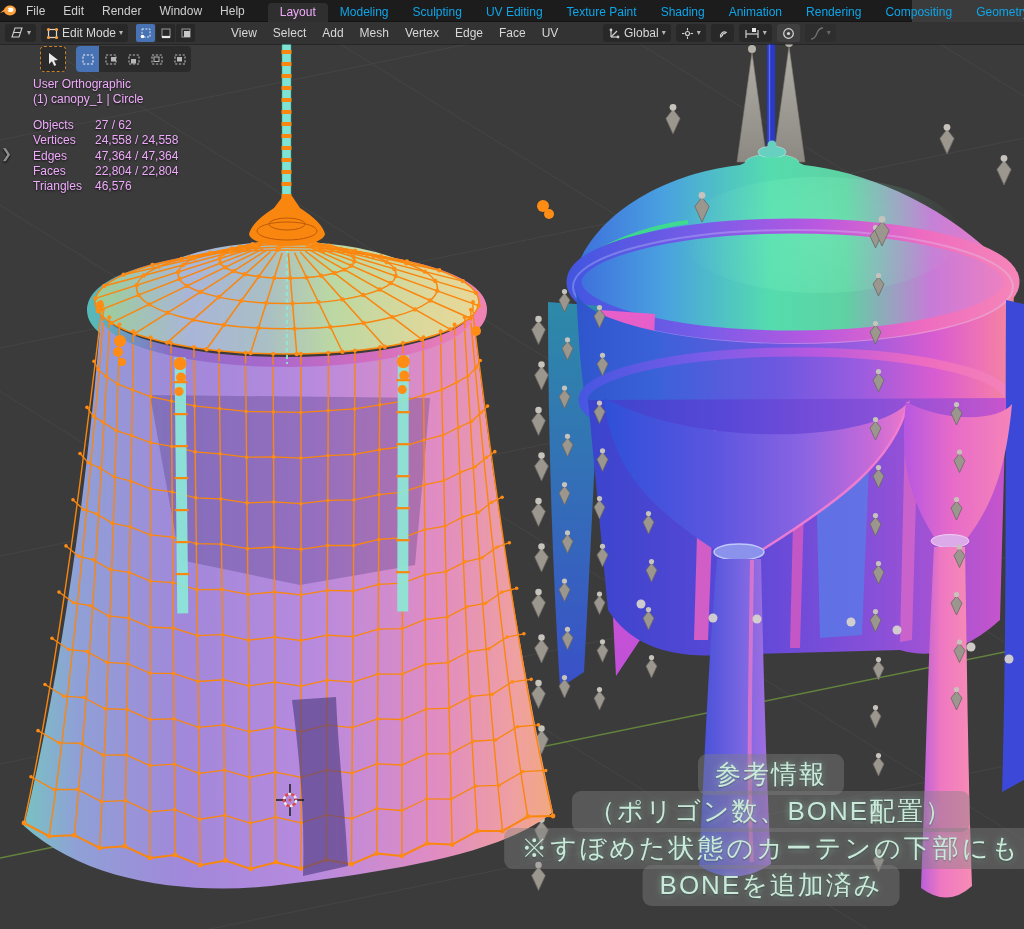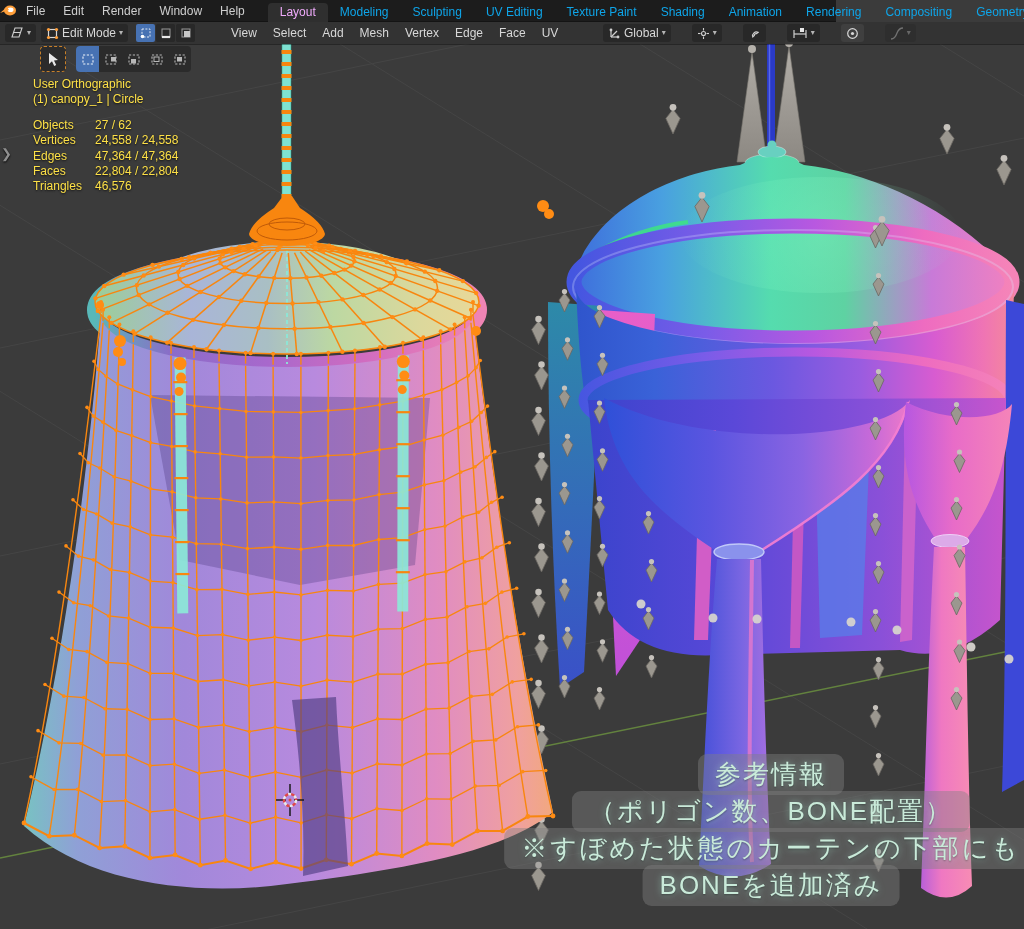--- a/index.html
+++ b/index.html
@@ -1,41 +1,41 @@
 <!DOCTYPE html>
 <html><head>
 <meta charset="utf-8">
 <style>
   html,body{margin:0;padding:0;background:#3b3b3b;width:1024px;height:929px;overflow:hidden;
     font-family:"Liberation Sans",sans-serif;-webkit-font-smoothing:antialiased;position:relative}
-  .topbar{position:absolute;top:0;left:0;width:836px;height:22px;background:#1c1c1c;
+  .topbar{position:absolute;top:0;left:0;width:912px;height:22px;background:#1c1c1c;
     display:flex;align-items:center;font-size:12px;color:#cfcfcf;z-index:40;border-bottom:1px solid #141414;box-sizing:border-box}
   .blender-logo{width:26px;display:flex;justify-content:center;align-items:center}
   .menu-item{padding:0 9px;height:22px;line-height:22px;cursor:default}
   .tabs{display:flex;margin-left:14px;height:22px;align-items:flex-end}
   .tab{padding:0 12px;height:19px;line-height:19px;margin-top:3px;border-radius:4px 4px 0 0;color:#0ea5e9;white-space:nowrap}
   .tab.active{background:#2f2f2f;color:#f0abfc}
   .vheader{position:absolute;top:22px;left:0;width:1024px;height:22px;background:rgba(51,51,51,.97);
     display:flex;align-items:center;font-size:12px;color:#d8d8d8;z-index:40;box-shadow:0 1px 0 rgba(0,0,0,.35)}
   .vh-btn{display:flex;align-items:center;gap:3px;background:#282828;border-radius:3px;height:18px;padding:0 5px;margin-left:5px}
   .chev{font-size:8px;color:#b5b5b5;line-height:1}
   .selmode{display:flex;gap:1px;margin-left:8px}
   .selmode .sm{width:19px;height:18px;background:#282828;display:flex;align-items:center;justify-content:center;border-radius:2px}
   .selmode .sm.active{background:#4772b3}
   .vh-menus{display:flex;margin-left:28px}
   .vh-menus .menu-item{height:22px;line-height:22px;padding:0 8px}
-  .vh-right{position:absolute;left:598px;top:0;height:22px;display:flex;align-items:center;gap:16px}
+  .vh-right{position:absolute;left:598px;top:0;height:22px;display:flex;align-items:center;gap:0}
   .dim{opacity:.4}
   .toolfloat{position:absolute;top:46px;left:40px;display:flex;gap:10px;z-index:30}
   .toolbtn{width:26px;height:26px;background:#2b2b2b;border-radius:4px;display:flex;align-items:center;justify-content:center;
     outline:1px dashed #c8802a;outline-offset:-1px}
   .toolgroup{display:flex;background:#2b2b2b;border-radius:4px;overflow:hidden}
   .toolgroup .tg{width:23px;height:26px;display:flex;align-items:center;justify-content:center}
   .toolgroup .tg.active{background:#4772b3}
-  .stats{position:absolute;left:33px;top:77px;z-index:30;font-size:12px;color:#fde047;
+  .stats{position:absolute;left:33px;top:77px;z-index:30;font-size:12px;color:#f0abfc;
     text-shadow:0 1px 2px rgba(0,0,0,.75);line-height:15.4px;white-space:nowrap}
   .stats .gap{height:10px}
   .srow{display:flex}
   .slabel{display:inline-block;width:62px}
   .side-arrow{position:absolute;left:1px;top:146px;color:#8f8f8f;font-size:13px;z-index:30;text-shadow:0 1px 2px #000}
   .vp{position:absolute;top:0;left:0;width:1024px;height:929px;z-index:10}
   .caption-line{position:absolute;left:771px;transform:translateX(-50%);z-index:25;
     font-family:Liberation Sans, sans-serif;font-size:26px;letter-spacing:2px;color:#c9ead9;
     background:rgba(128,128,128,.42);border-radius:9px;padding:3px 17px;white-space:nowrap;
     text-shadow:0 0 7px rgba(170,240,215,.55),0 1px 2px rgba(0,0,0,.4)}

